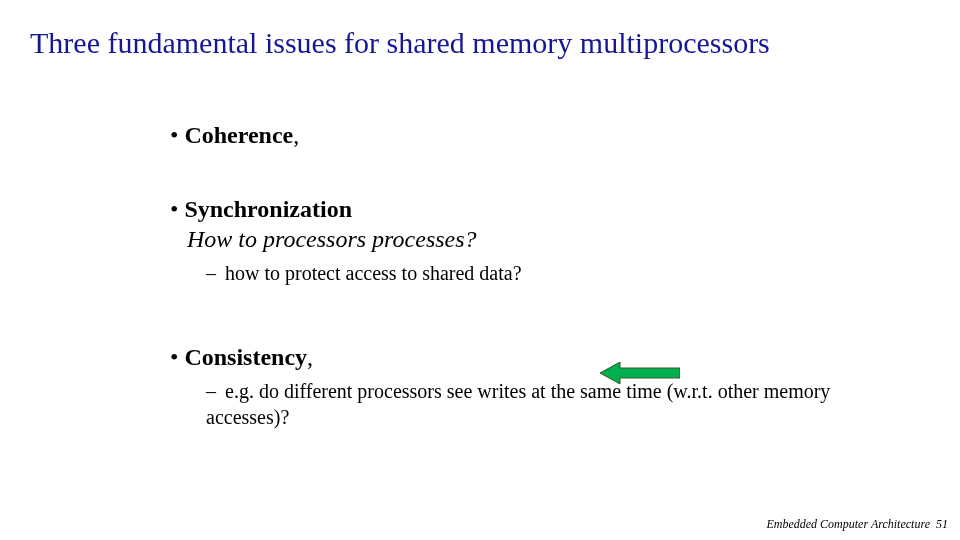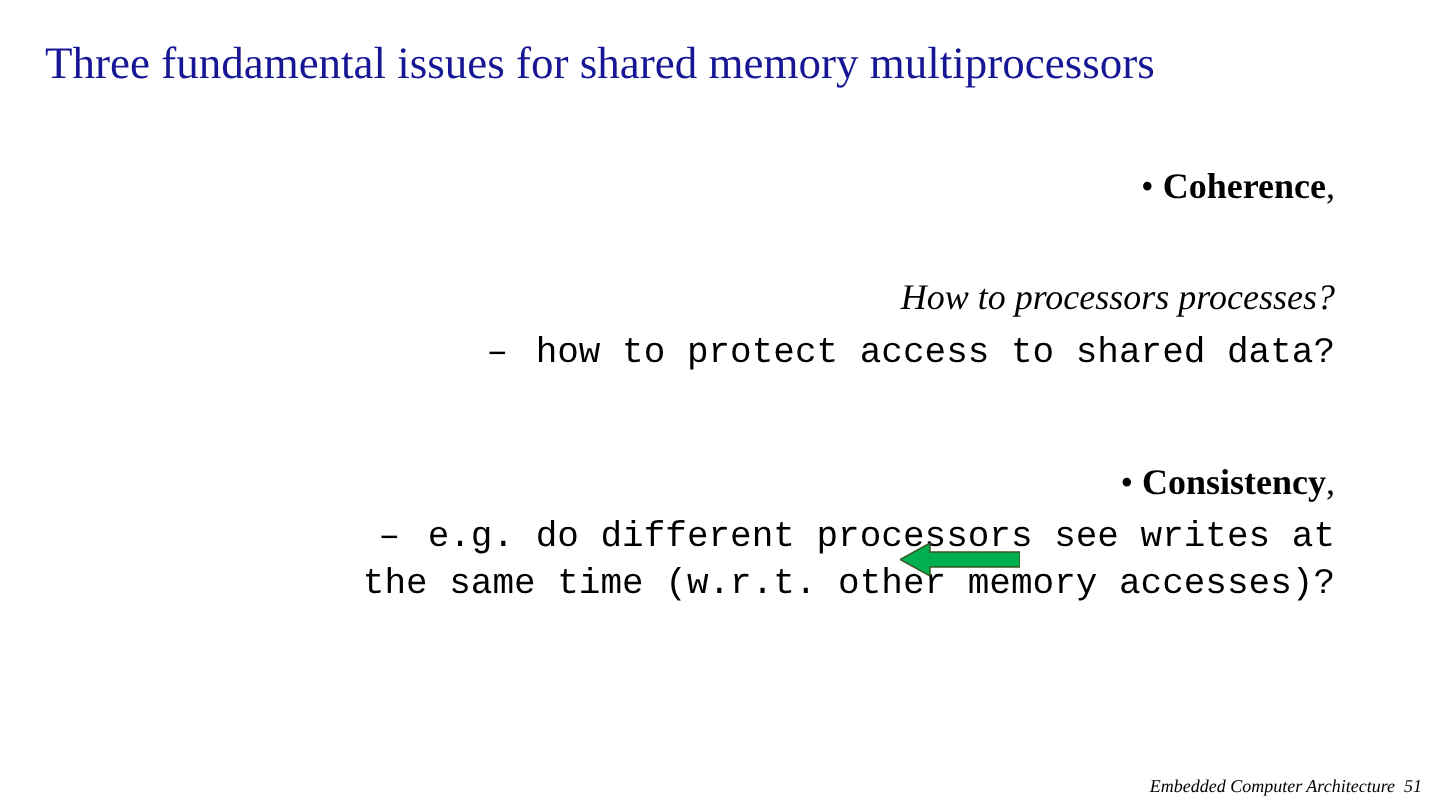--- a/index.html
+++ b/index.html
@@ -22,39 +22,38 @@
     position: absolute;
     left: 30px;
     top: 26px;
     font-size: 30px;
     color: #171796;
     font-family: "Times New Roman", Times, serif;
   }
   .body {
     position: absolute;
     left: 170px;
-    top: 110px;
+    top: 120px;
     width: 720px;
-    text-align: right;
   }
   .bullet-line {
     font-size: 24px;
     line-height: 1.25;
   }
   .bullet-line .bold { font-weight: bold; }
   .about-line {
     font-size: 24px;
     line-height: 1.25;
     margin-left: 17px;
   }
   .question-italic { font-style: italic; }
   .sub-indent {
     margin-left: 36px;
-    font-size: 24px;
-    font-family: Liberation Mono, monospace;
+    font-size: 20px;
+    font-family: Liberation Serif, serif;
     line-height: 1.3;
   }
   .sub-indent .dash { margin-right: 4px; }
   .gap-sm { height: 6px; }
   .gap-md { height: 44px; }
   .gap-lg { height: 56px; }
   .arrow-wrap {
     position: absolute;
     left: 600px;
     top: 362px;
@@ -77,20 +76,23 @@
   <div class="title">Three fundamental issues for shared memory multiprocessors</div>
 
   <div class="body">
 
     <div class="bullet-line">
       <span>• </span><span class="bold">Coherence</span><span>,</span>
     </div>
 
     <div class="gap-md"></div>
 
+    <div class="bullet-line">
+      <span>• </span><span class="bold">Synchronization</span><span></span>
+    </div>
     <div class="about-line">
       <span></span><span class="question-italic">How to processors processes?</span>
     </div>
     <div class="gap-sm"></div>
     <div class="sub-indent">
       <span class="dash">– </span><span>how to protect access to shared data?</span>
     </div>
 
     <div class="gap-lg"></div>
 

